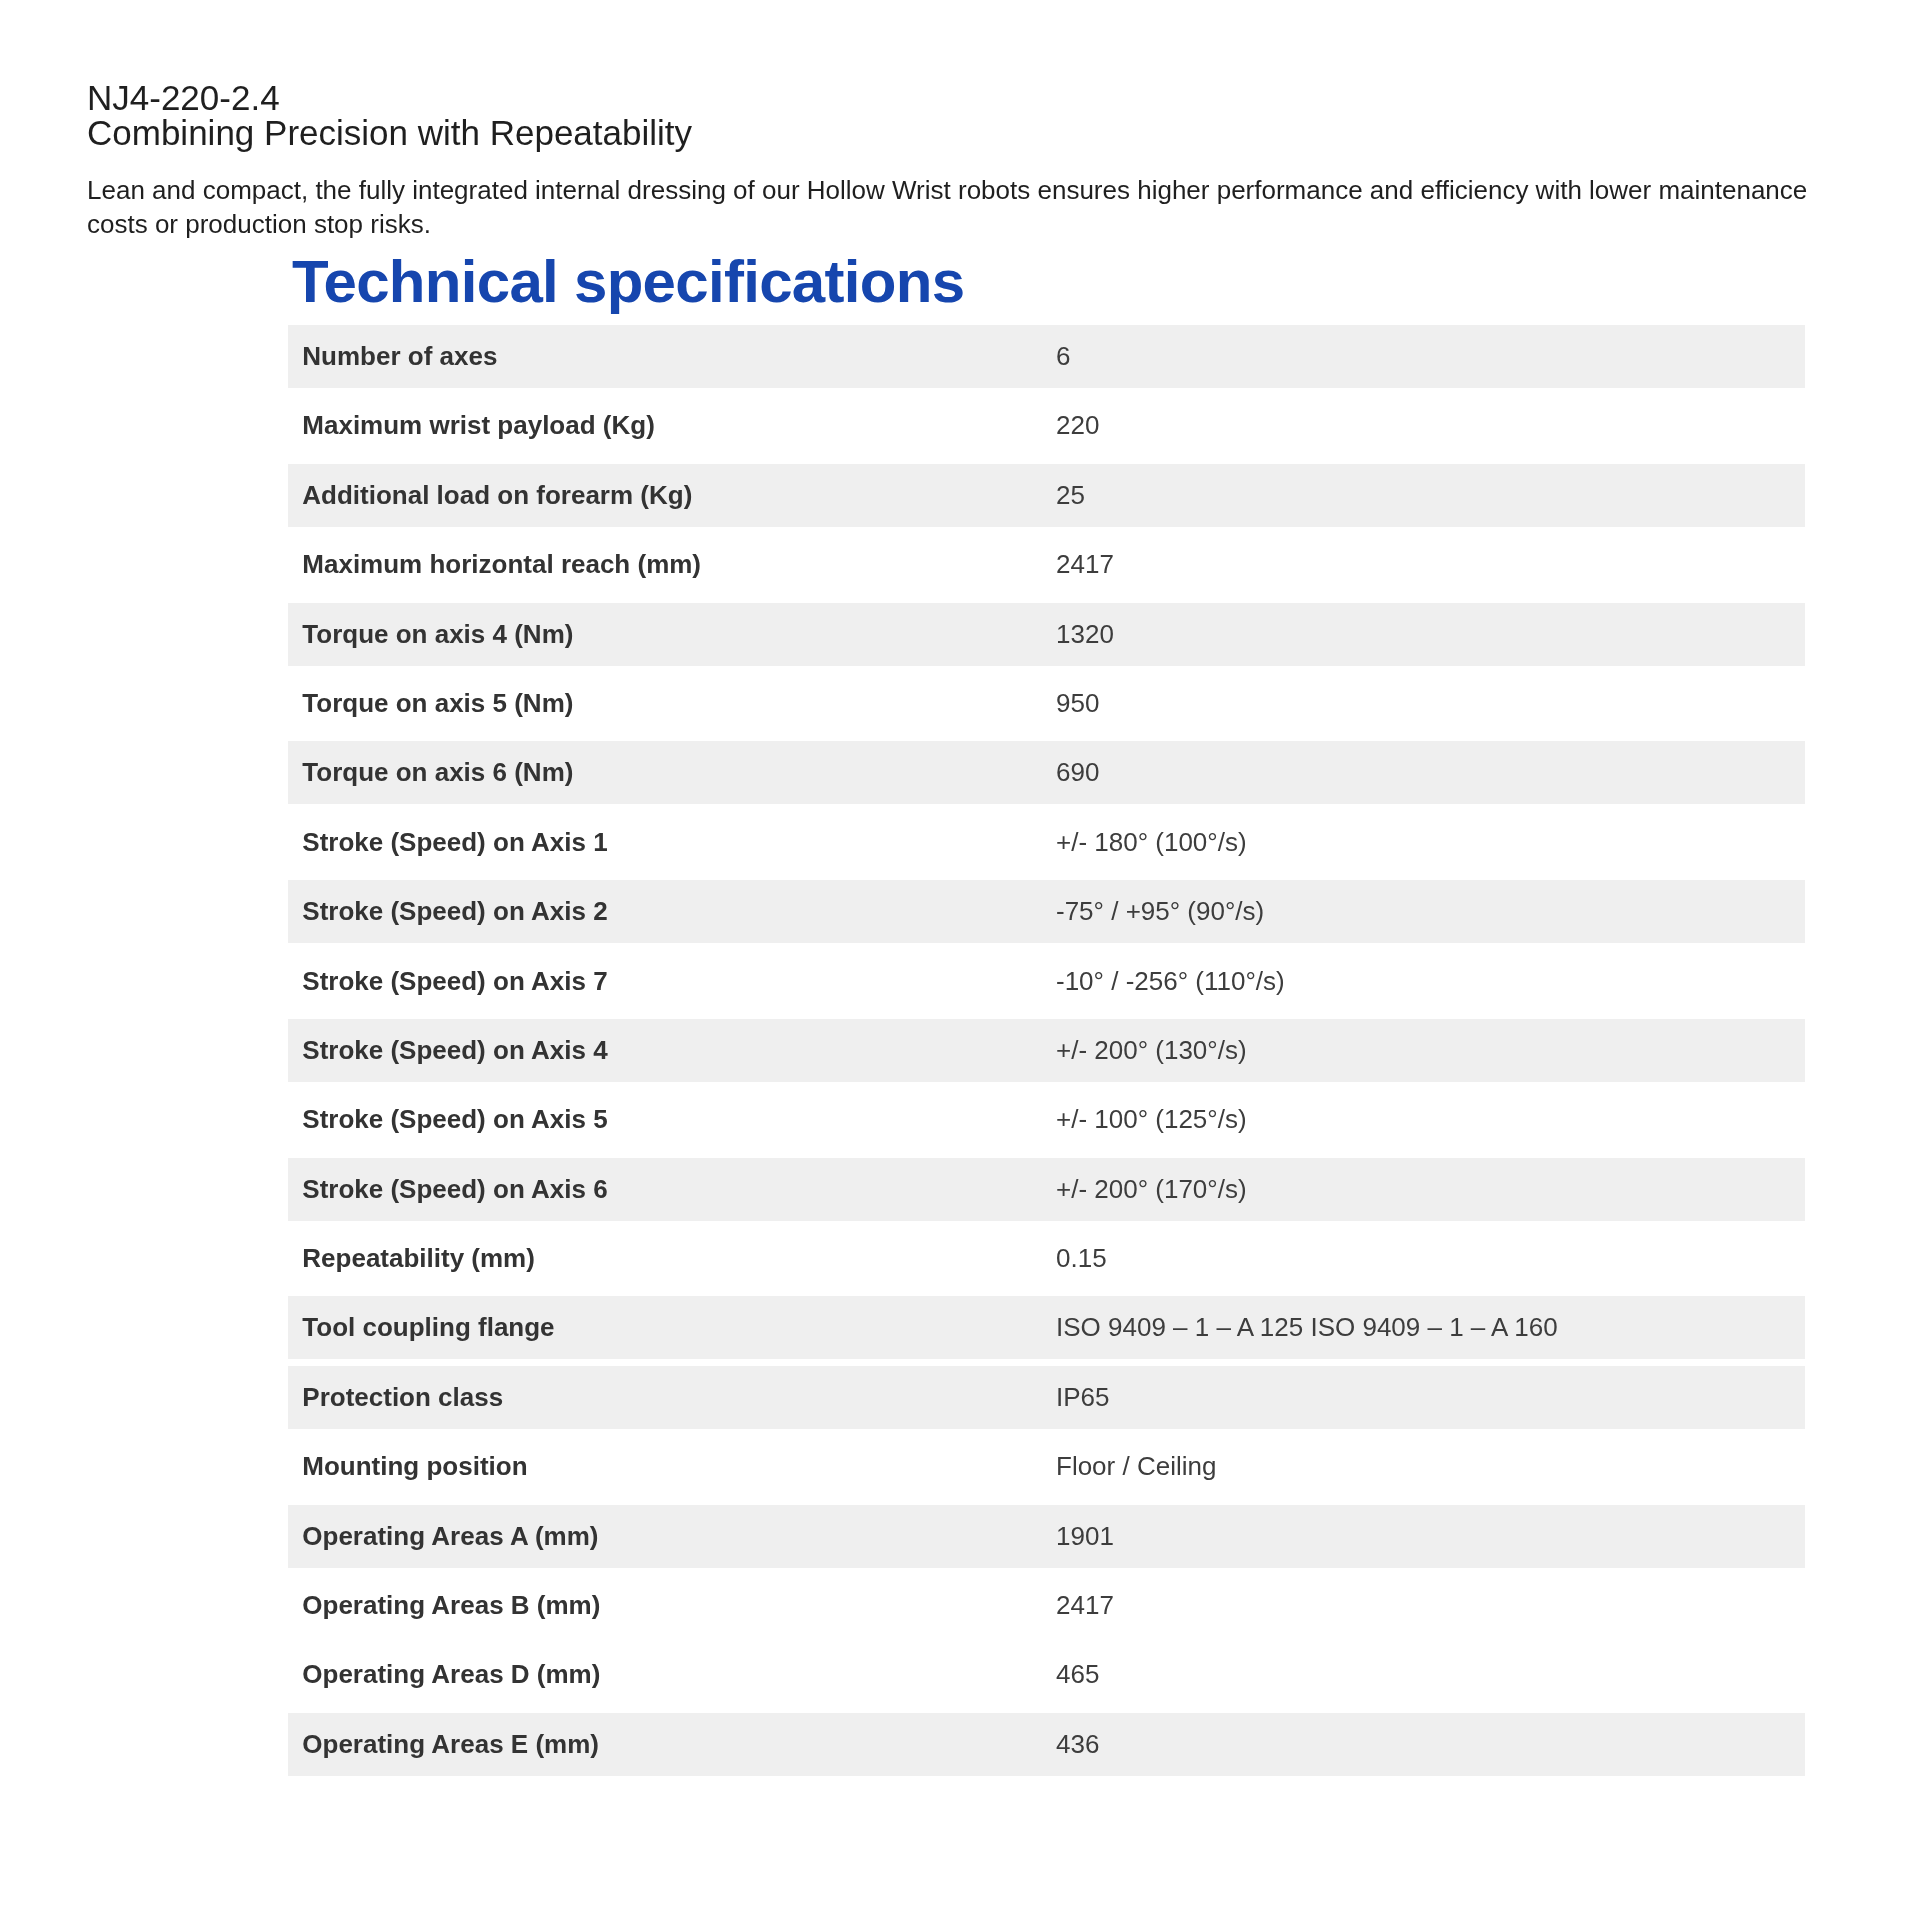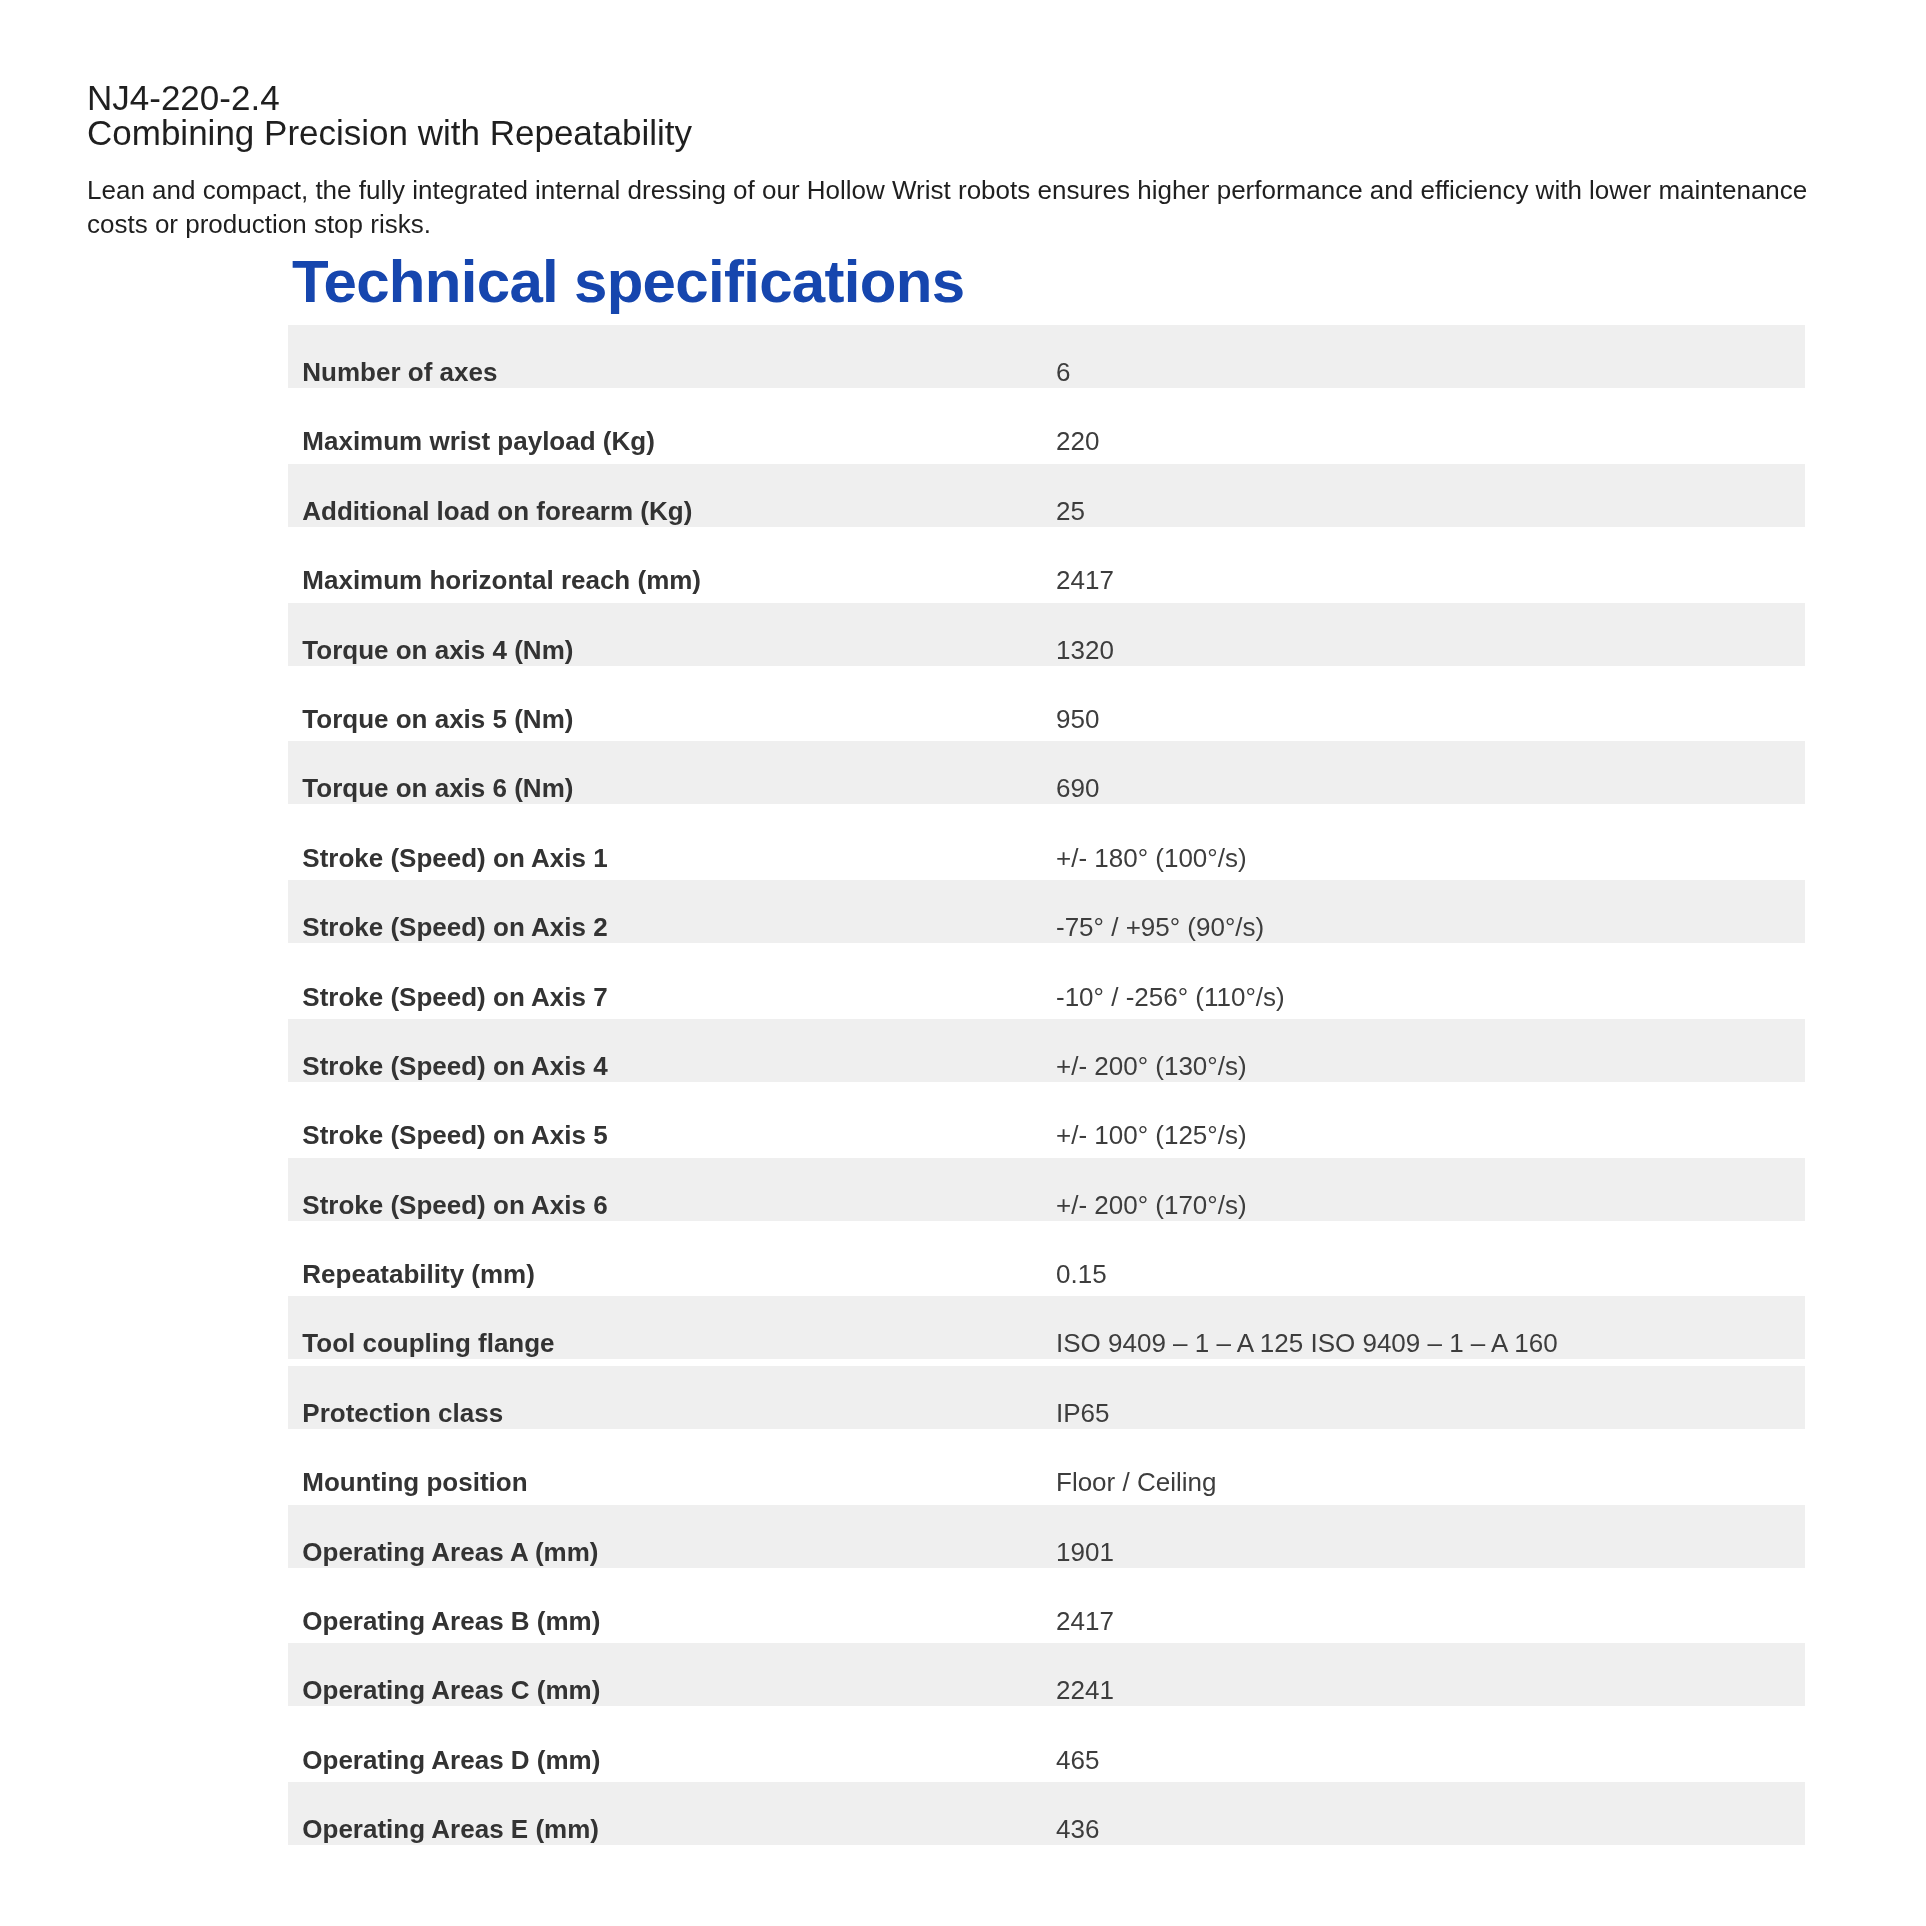--- a/index.html
+++ b/index.html
@@ -28,21 +28,21 @@
     position:absolute;left:292px;top:247px;
     font-size:60px;font-weight:bold;letter-spacing:-0.7px;
     color:var(--accent-blue);
     white-space:nowrap;
   }
   .spec-table{
     position:absolute;left:288px;top:325px;width:1517px;
   }
   .spec-row{
     height:63px;margin-bottom:6.4px;
-    display:flex;align-items:flex-end;
+    display:flex;align-items:center;
     background:#ffffff;
   }
   .spec-row.stripe{background:var(--row-stripe);}
   .spec-label{
     box-sizing:border-box;width:768px;padding-left:14.3px;
     font-size:26px;font-weight:bold;color:var(--label-text);
     flex:0 0 auto;
   }
   .spec-value{
     font-size:26px;color:var(--value-text);
@@ -134,24 +134,20 @@
       <span class="spec-value">Floor / Ceiling</span>
     </div>
     <div class="spec-row stripe">
       <span class="spec-label">Operating Areas A (mm)</span>
       <span class="spec-value">1901</span>
     </div>
     <div class="spec-row">
       <span class="spec-label">Operating Areas B (mm)</span>
       <span class="spec-value">2417</span>
     </div>
-    <div class="spec-row stripe">
-      <span class="spec-label">Operating Areas C (mm)</span>
-      <span class="spec-value">2241</span>
-    </div>
     <div class="spec-row">
       <span class="spec-label">Operating Areas D (mm)</span>
       <span class="spec-value">465</span>
     </div>
     <div class="spec-row stripe">
       <span class="spec-label">Operating Areas E (mm)</span>
       <span class="spec-value">436</span>
     </div>
   </div>
 

